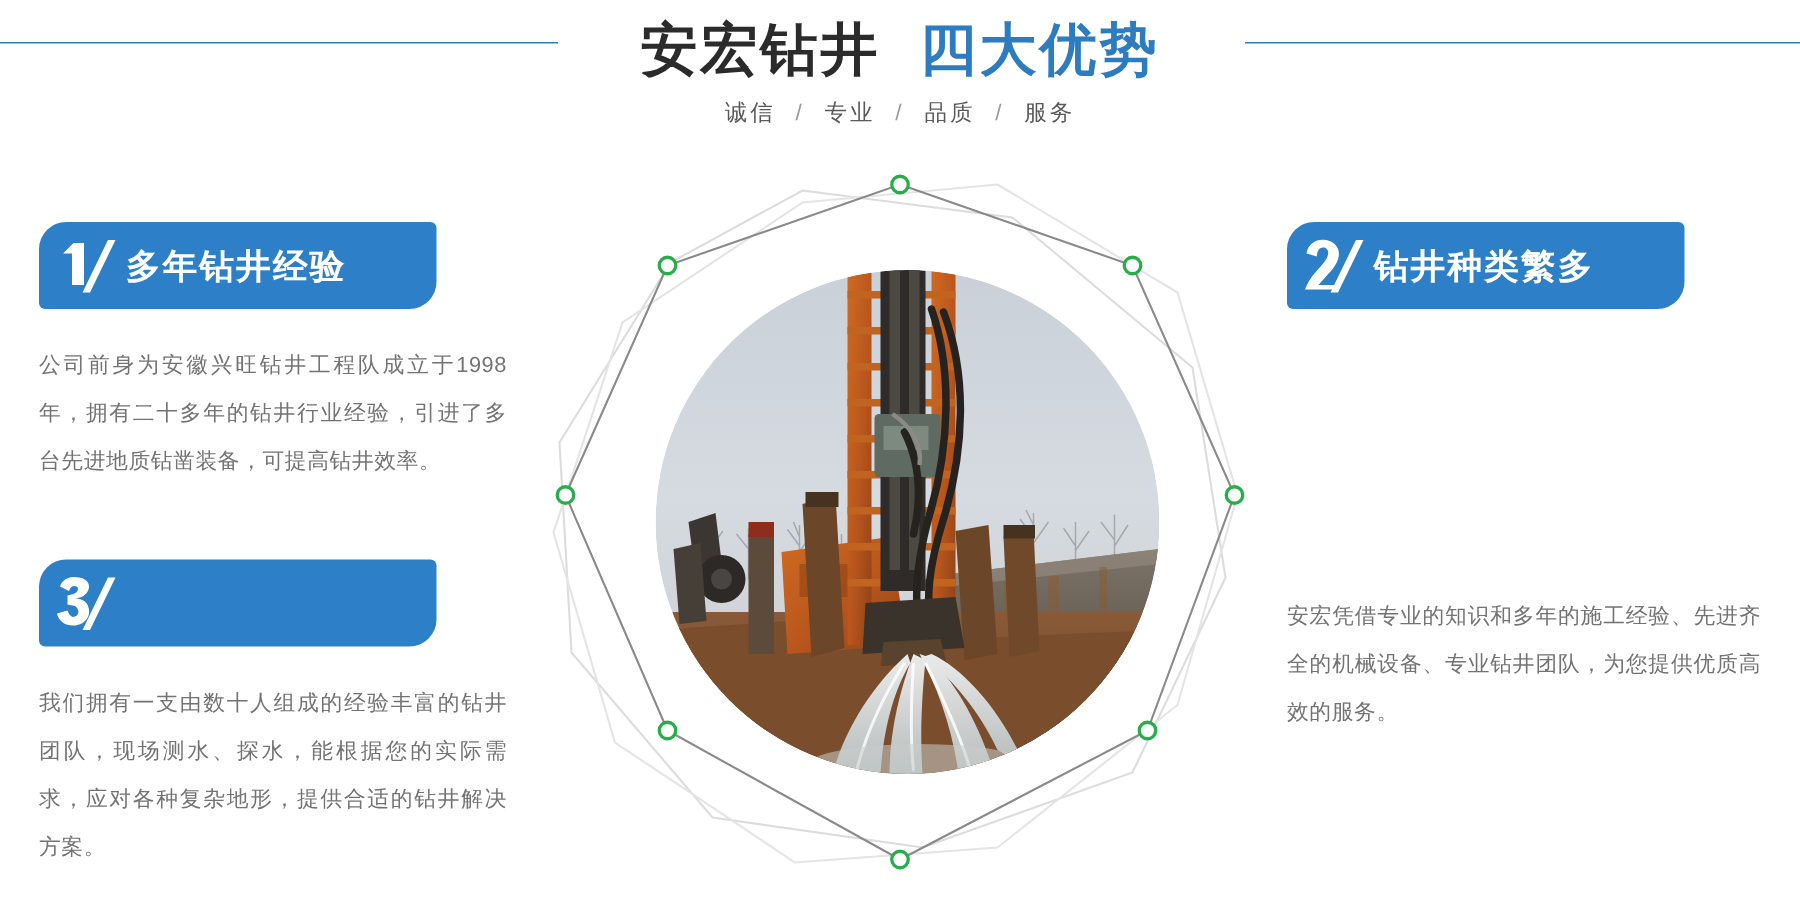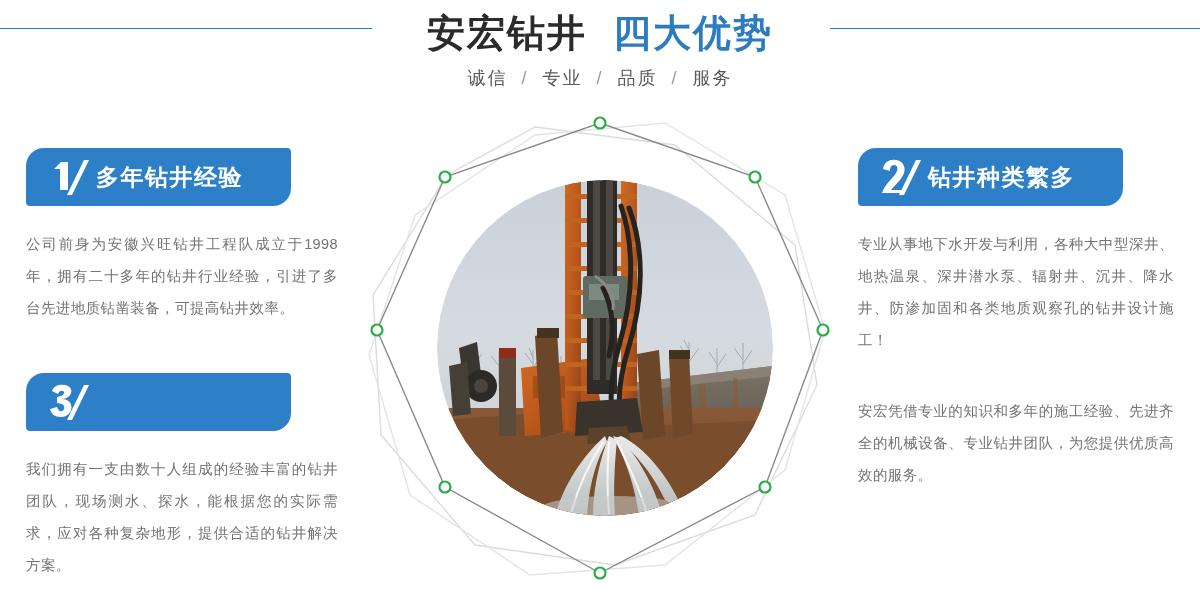--- a/index.html
+++ b/index.html
@@ -52,21 +52,21 @@
     font-weight: 700;
     color: #2d7cc0;
     letter-spacing: 2px;
     margin-left: 26px;
   }
   .subtitle {
     position: absolute;
     left: 0; top: 66px;
     width: 1200px;
     text-align: center;
-    font-size: 18px;
+    font-size: 15px;
     color: #5a5a5a;
     letter-spacing: 2px;
     white-space: nowrap;
   }
   .subtitle .sep {
     color: #9a9a9a;
     margin: 0 7px;
     font-weight: 300;
   }
 
@@ -82,21 +82,21 @@
 
   .badge {
     position: relative;
     width: 265px;
     height: 58px;
     background: #2d80c8;
     border-radius: 18px 4px 18px 4px;
     display: flex;
     align-items: center;
     box-sizing: border-box;
-    padding-left: 22px;
+    padding-left: 10px;
   }
   .badge-num {
     width: 46px;
     height: 40px;
     flex: 0 0 46px;
     position: relative;
   }
   .badge-num svg { display: block; }
   .badge-title {
     font-size: 23px;
@@ -196,21 +196,20 @@
     <span class="badge-num">
       <svg width="46" height="40" viewBox="0 0 46 40">
         <path d="M3 12 C4 5, 10 2, 16 3 C23 4, 26 10, 24 16 C22 22, 16 27, 11 33
                  L24 33 L24 36 L2 36 C5 27, 13 21, 16 16 C19 11, 17 8, 14 8
                  C11 8, 10 11, 10 14 Z" fill="#ffffff"></path>
         <path d="M36 3 L41 3 L24 38 L19 38 Z" fill="#ffffff"></path>
       </svg>
     </span>
     <span class="badge-title">钻井种类繁多</span>
   </div>
-  <div class="card-body">专业从事地下水开发与利用，各种大中型深井、地热温泉、深井潜水泵、辐射井、沉井、降水井、防渗加固和各类地质观察孔的钻井设计施工！</div>
 </div>
 
 <div class="card c4">
   <div class="card-body">安宏凭借专业的知识和多年的施工经验、先进齐全的机械设备、专业钻井团队，为您提供优质高效的服务。</div>
 </div>
 
 <div class="center">
 
   <svg width="490" height="490" viewBox="0 0 490 490">
 

